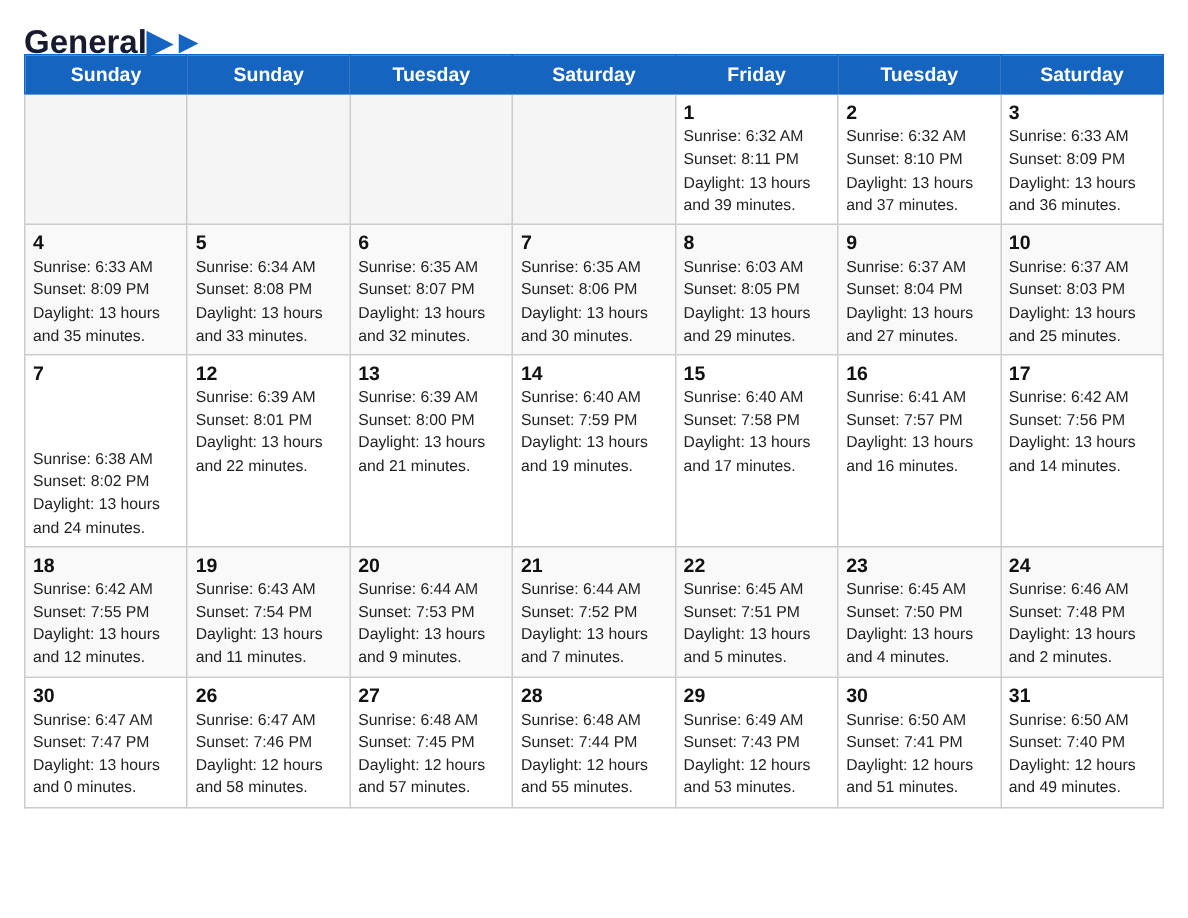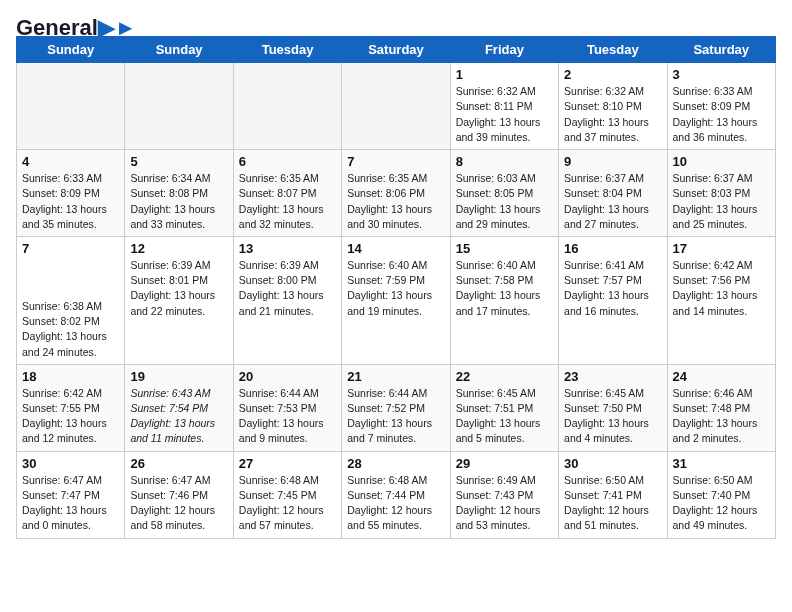--- a/index.html
+++ b/index.html
@@ -249,21 +249,21 @@
       <tr>
         <td>
           <div class="day-number">18</div>
           <div class="day-info" style="white-space: pre-line;">Sunrise: 6:42 AM
 Sunset: 7:55 PM
 Daylight: 13 hours
 and 12 minutes.</div>
         </td>
         <td>
           <div class="day-number">19</div>
-          <div class="day-info" style="white-space: pre-line; font-style: italic;">Sunrise: 6:43 AM
+          <div class="day-info" style="white-space: pre-line;">Sunrise: 6:43 AM
 Sunset: 7:54 PM
 Daylight: 13 hours
 and 11 minutes.</div>
         </td>
         <td>
           <div class="day-number">20</div>
           <div class="day-info" style="white-space: pre-line;">Sunrise: 6:44 AM
 Sunset: 7:53 PM
 Daylight: 13 hours
 and 9 minutes.</div>

